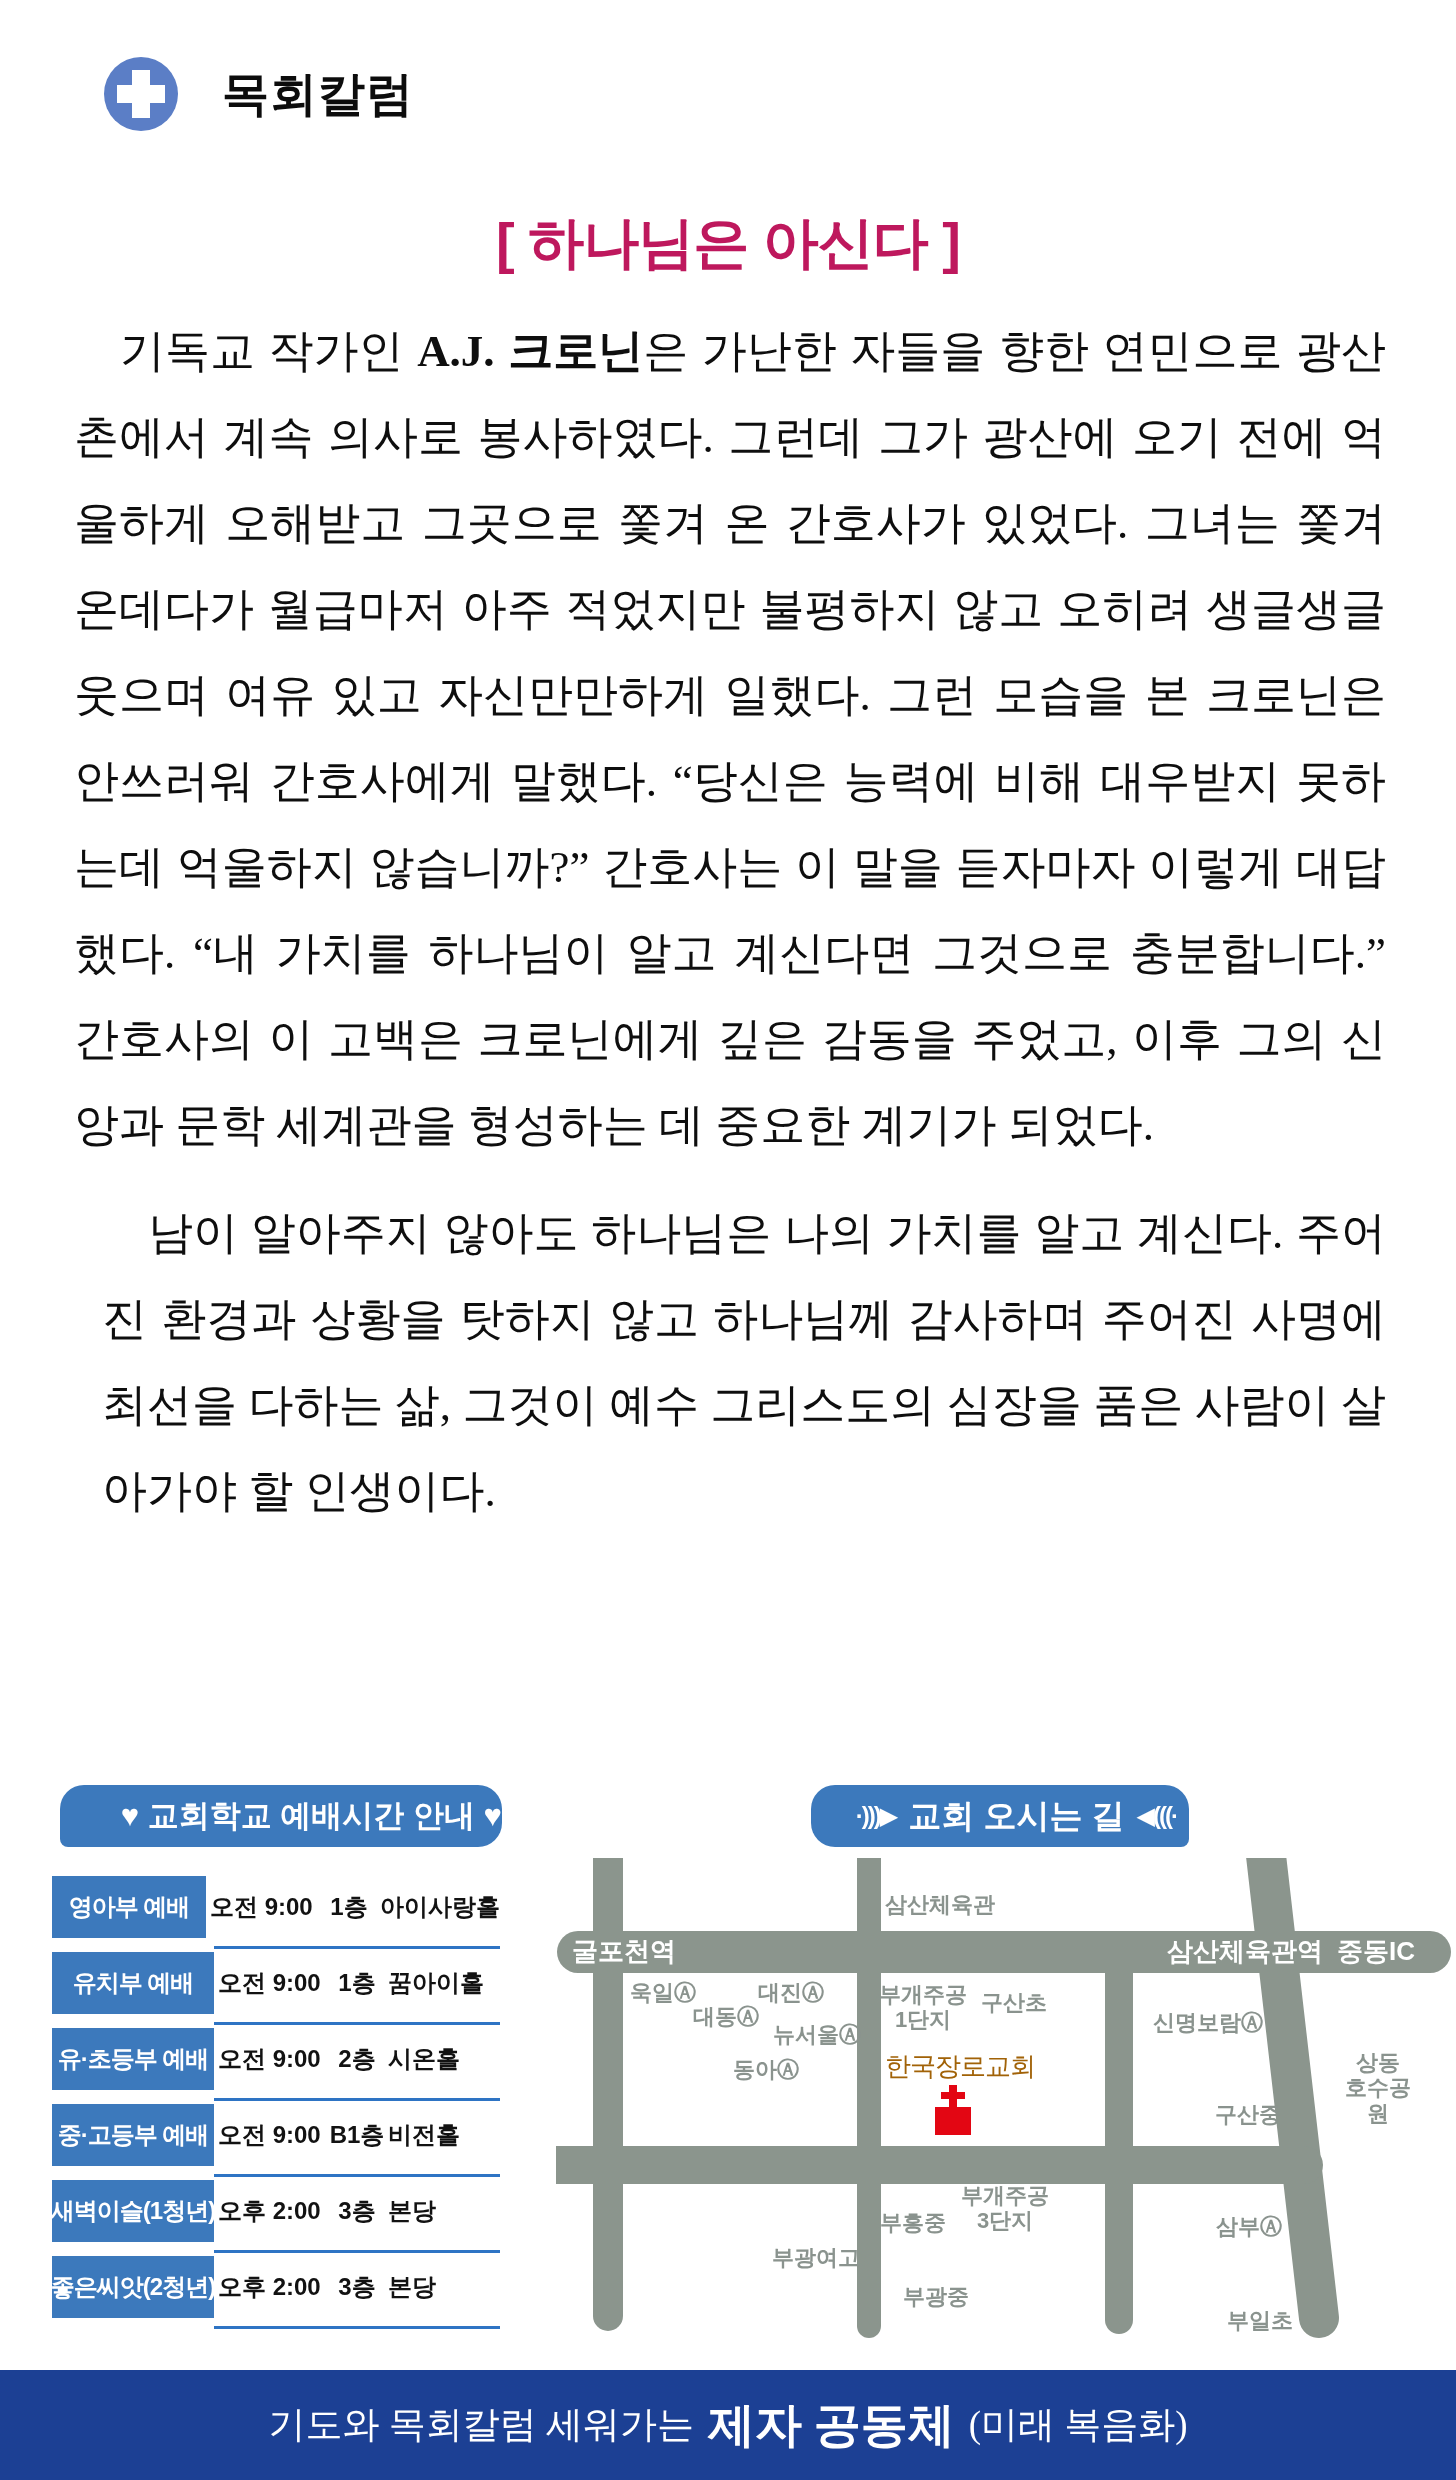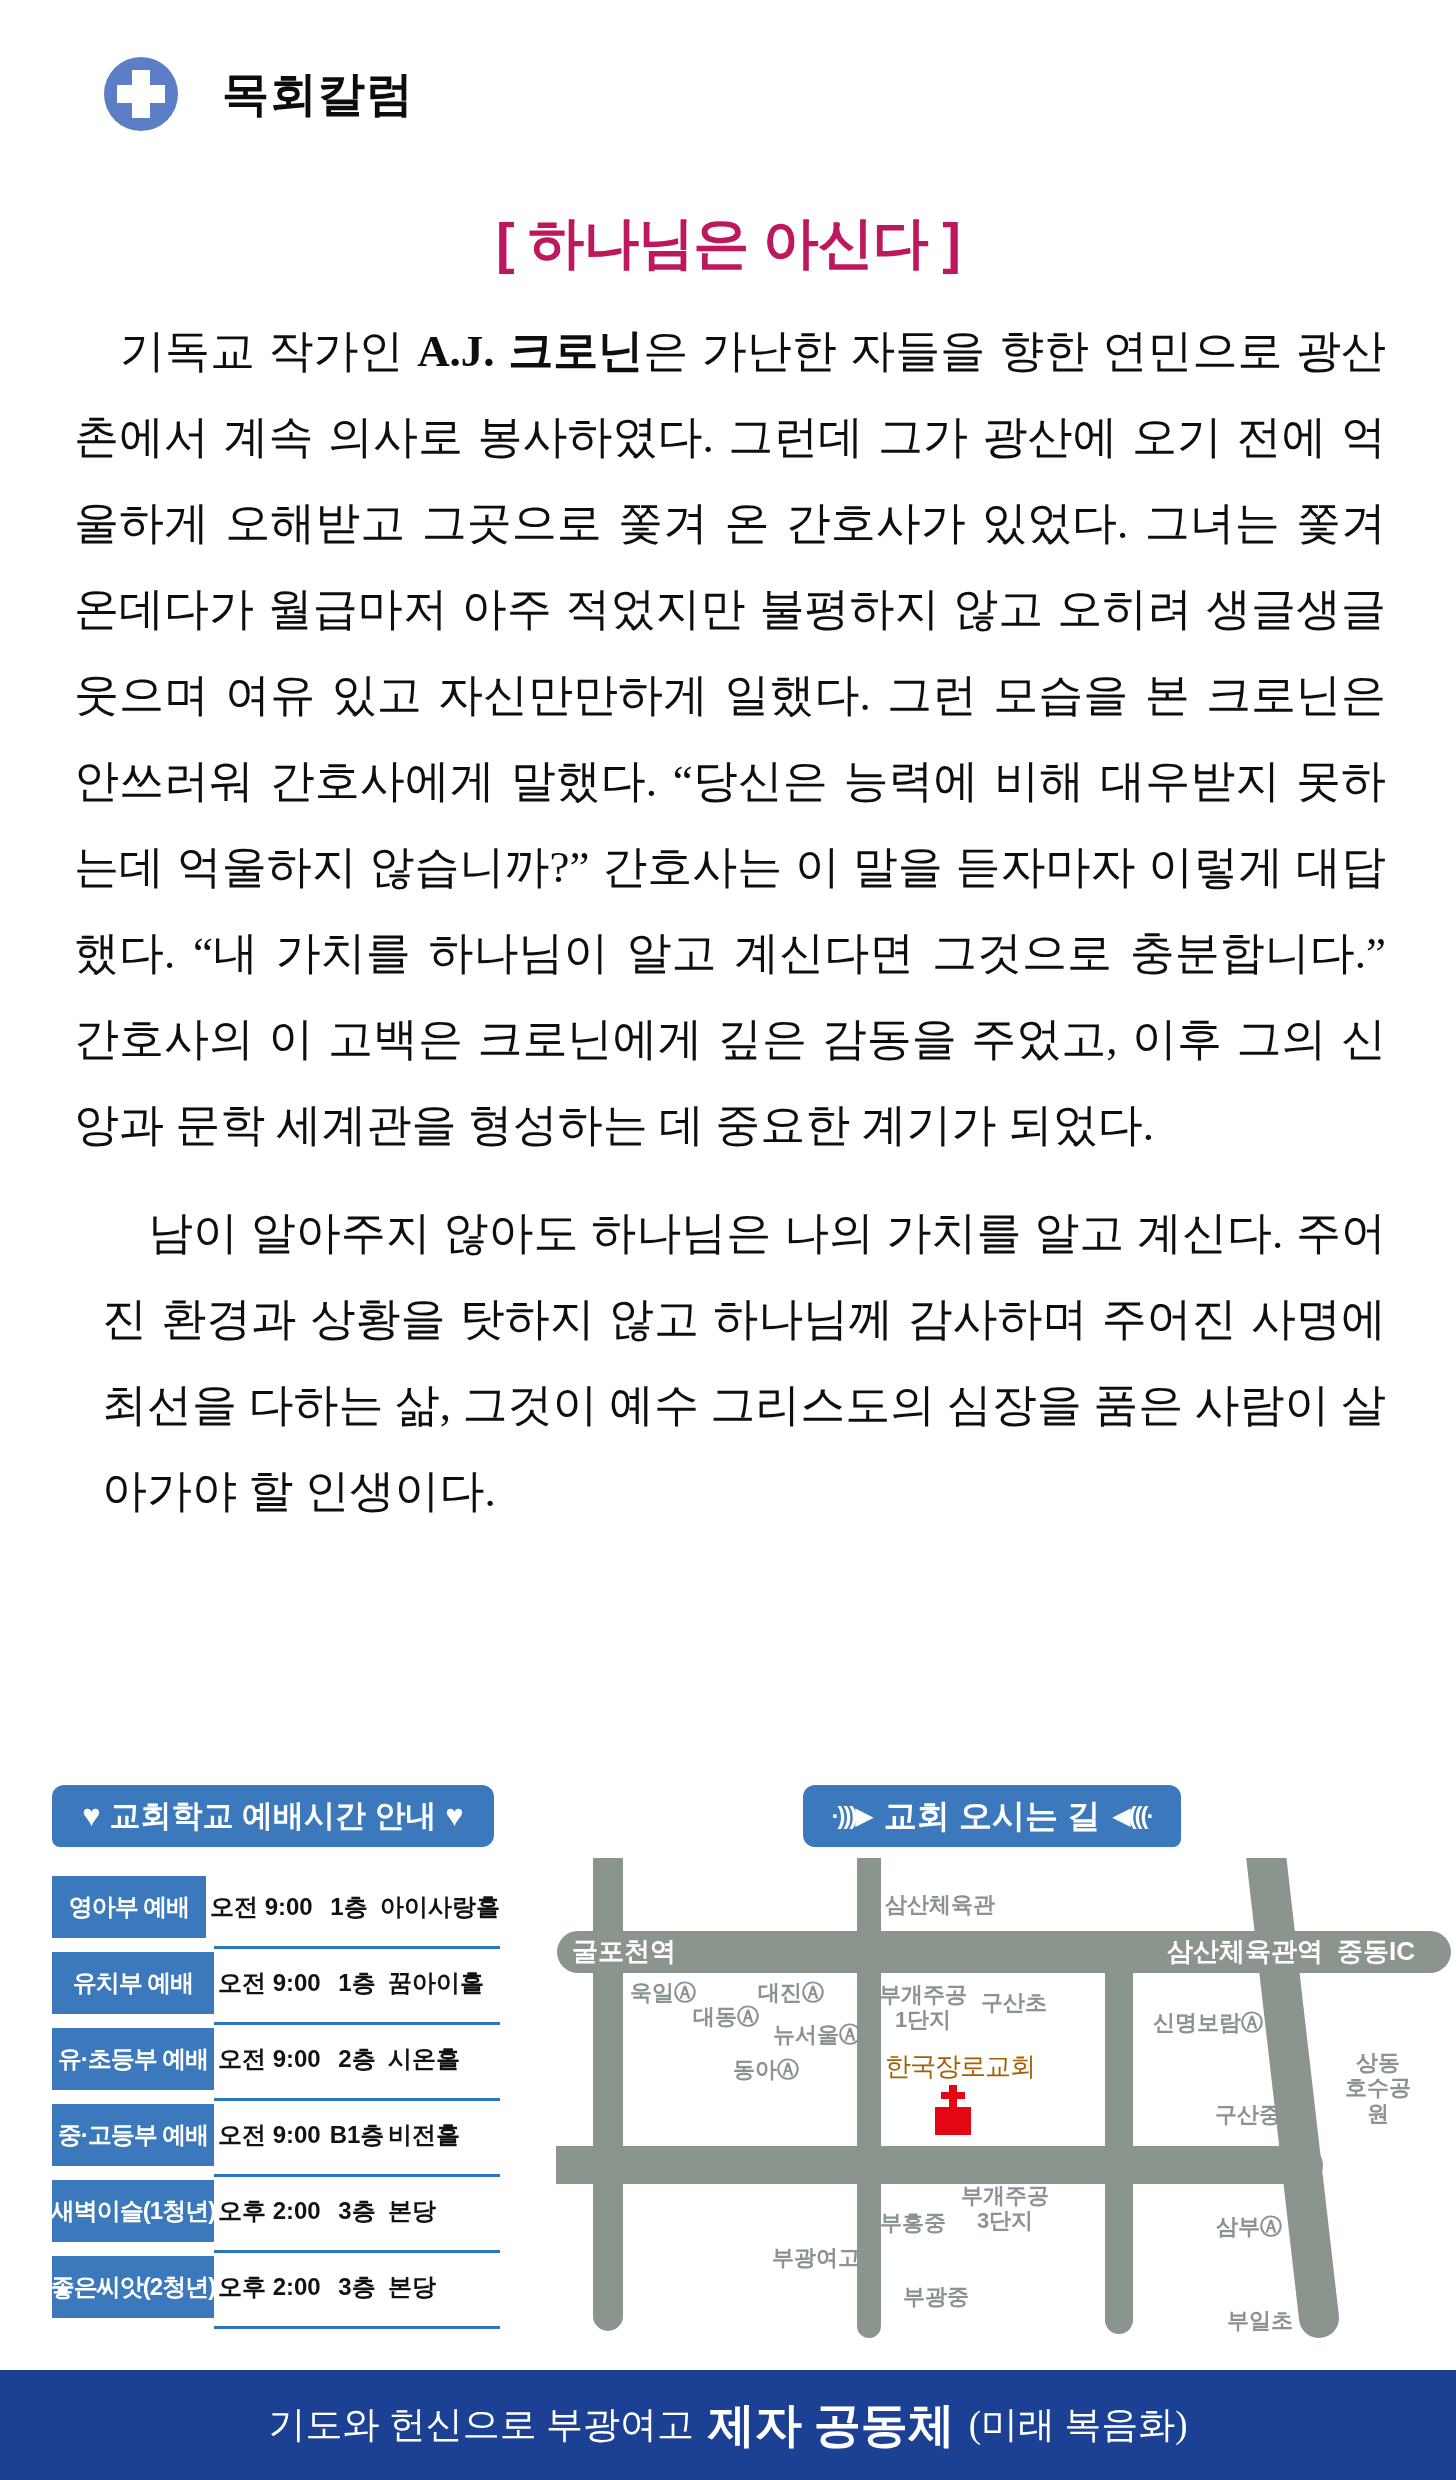--- a/index.html
+++ b/index.html
@@ -15,23 +15,23 @@
   .art-title{position:absolute;left:0;top:206px;width:100%;text-align:center;
              color:#be185d;font-size:56px;font-weight:800;letter-spacing:-1px;}
   .art-body{position:absolute;left:74px;top:308px;width:1312px;
             font-family:"Liberation Serif","DejaVu Serif",serif;
             font-size:45px;line-height:86px;color:#0e0e0e;text-align:justify;}
   .art-body p{margin:0;text-indent:46px;}
   .art-body p + p{margin-top:22px;margin-left:28px;}
   .art-bold{font-weight:800;}
 
   
-  .pill{position:absolute;height:62px;background:#3c79bc;border-radius:12px;
-        display:flex;align-items:center;justify-content:center;
-        color:#fff;font-weight:800;}
+  .pill{position:absolute;height:62px;background:#3c79bc;border-radius:24px;
+        display:flex;align-items:center;justify-content:flex-end;
+        color:#fff;font-weight:800;margin-left:8px;}
   .pill-schedule{left:52px;top:1785px;width:442px;font-size:31px;border-bottom-left-radius:8px;}
   .pill-map{left:803px;top:1785px;width:378px;font-size:33px;border-bottom-right-radius:8px;}
   .pill-deco{font-size:24px;font-weight:700;margin:0 12px;letter-spacing:-2px;}
 
   
   .sched{position:absolute;left:52px;top:1876px;width:448px;}
   .t-row{display:flex;height:62px;}
   .t-name{width:162px;background:#3c79bc;color:#fff;font-weight:800;font-size:24px;
           letter-spacing:-1px;display:flex;align-items:center;justify-content:center;white-space:nowrap;}
   .t-rest{flex:1;display:flex;align-items:center;color:#121212;font-weight:700;font-size:24px;}
@@ -192,18 +192,18 @@
     <div class="lbl" style="left:449px;top:350px;">부개주공
 3단지</div>
     <div class="lbl" style="left:357px;top:365px;">부흥중</div>
     <div class="lbl" style="left:260px;top:400px;">부광여고</div>
     <div class="lbl" style="left:358px;top:439px;padding-left:44px;">부광중</div>
     <div class="lbl" style="left:693px;top:369px;">삼부Ⓐ</div>
     <div class="lbl" style="left:704px;top:463px;">부일초</div>
   </div>
 
   <div class="footer">
-    <span class="f-pre">기도와 헌신으로 부광여고</span>
+    <span class="f-pre">기도와 목회칼럼 세워가는</span>
     <span class="f-emph">제자 공동체</span>
     <span class="f-suf">(미래 복음화)</span>
   </div>
 
 </div>
 
 </body></html>

